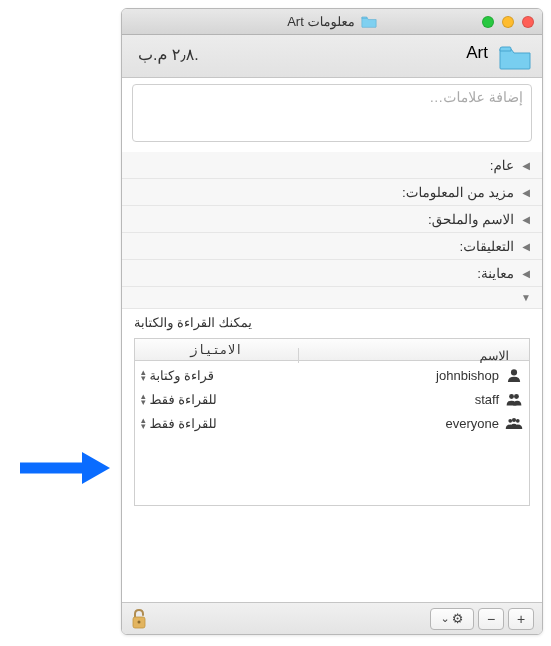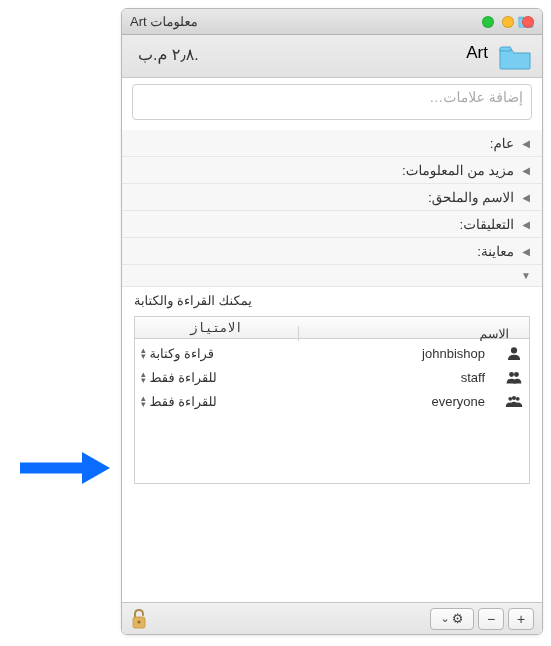--- a/index.html
+++ b/index.html
@@ -51,21 +51,21 @@
       border: 0.5px solid rgba(0,0,0,0.15);
     }
     .light.red { background: #ff5f57; }
     .light.yellow { background: #febc2e; }
     .light.green { background: #28c840; }
     .title-group {
       display: flex;
       align-items: center;
       gap: 6px;
       flex: 1;
-      justify-content: space-between;
+      justify-content: center;
       direction: rtl;
     }
     .folder-mini {
       width: 16px; height: 13px;
     }
     .title-text {
       font-size: 13px;
       color: #333;
     }
     .header {
@@ -98,21 +98,21 @@
       direction: ltr;
       align-self: flex-start;
       margin-top: 2px;
       margin-left: 6px;
     }
     .tags-field {
       margin: 6px 10px 10px 10px;
       background: #fff;
       border: 1px solid #cfcfcf;
       border-radius: 4px;
-      height: 36px;
+      height: 58px;
       direction: rtl;
       padding: 4px 8px;
       color: #aaa;
       font-size: 14px;
     }
     .sections {
       background: #fff;
     }
     .section-head {
       direction: rtl;
@@ -177,21 +177,21 @@
       display: flex;
       align-items: center;
       height: 24px;
       font-size: 13px;
     }
     .cell-name {
       flex: 1.3;
       padding: 0 6px;
       display: flex;
       align-items: center;
-      gap: 20px;
+      gap: 6px;
       justify-content: flex-start;
       direction: rtl;
     }
     .cell-priv {
       flex: 1;
       padding: 0 6px;
       display: flex;
       align-items: center;
       gap: 4px;
       justify-content: flex-end;

